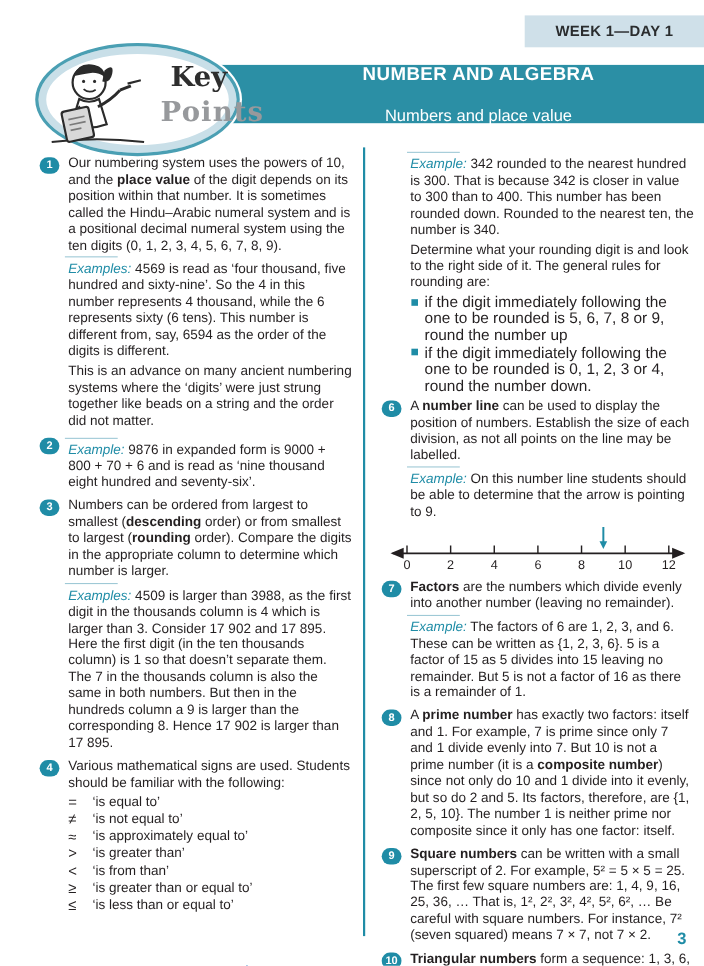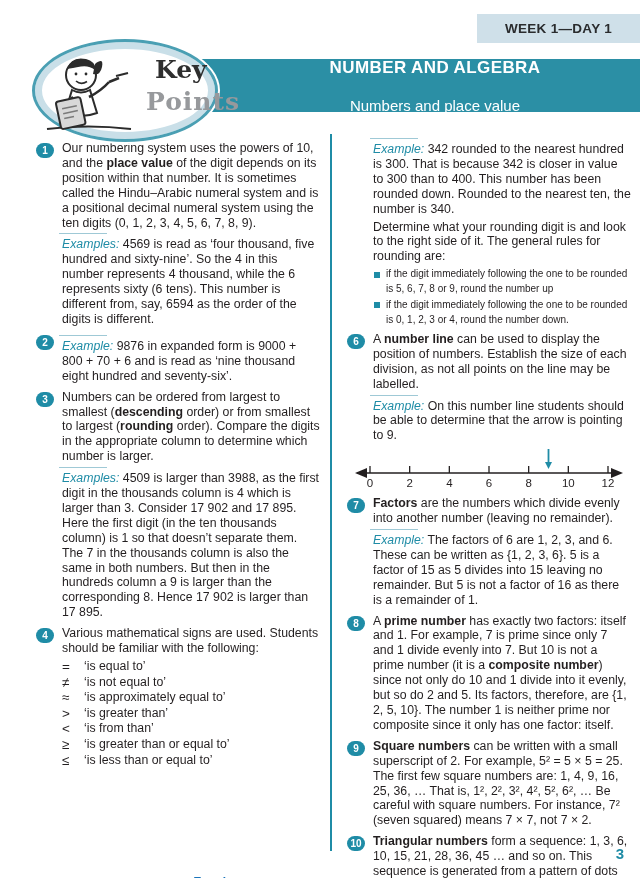--- a/index.html
+++ b/index.html
@@ -47,21 +47,21 @@
   .badge.hidden { visibility: hidden; }
   .point-body { flex: 1; min-width: 0; }
   .para { font-size: 12.3px; line-height: 14.9px; margin-bottom: 3px; }
   .b { font-weight: bold; }
   .example { margin: 1px 0 3px; }
   .example-rule { width: 48px; height: 1px; background: var(--rule); margin: 2px 0 3px -3px; }
   .example-label { color: var(--teal); font-style: italic; margin-top: 21px; }
   .signs { margin: 1px 0 2px; }
   .sign-row { display: flex; font-size: 12.3px; line-height: 15.6px; }
   .sign-symbol { flex: none; width: 22px; font-size: 13.5px; }
-  .bullet-row { display: flex; font-size: 10px; line-height: 14.9px; margin-bottom: 1px; }
+  .bullet-row { display: flex; font-size: 14px; line-height: 14.9px; margin-bottom: 1px; }
   .bullet-sq { flex: none; width: 6px; height: 6px; background: var(--teal); margin: 4.4px 6px 0 1px; }
   .numberline { margin: 3px 0 1px -20px; display: block; }
   .footer { position: absolute; left: 0; top: 875px; width: 100%; text-align: center; font-size: 10.5px; color: var(--gray); }
   .footer-brand { color: var(--brandblue); font-weight: bold; font-style: italic; font-size: 12px; letter-spacing: .3px; }
   .footer-series { margin-left: 4px; }
   .page-num { position: absolute; right: 16px; top: 845px; font-size: 15px; font-weight: bold; color: var(--teal); }
 </style>
 </head>
 <body>
 
@@ -98,20 +98,21 @@
 <div class="divider"></div>
 <div class="col" id="left-col">
     <div class="point">
       <span class="badge">1</span>
       <div class="point-body">
         <div class="para"><span class="">Our numbering system uses the powers of 10, and the </span><span class="b">place value</span><span class=""> of the digit depends on its position within that number. It is sometimes called the Hindu–Arabic numeral system and is a positional decimal numeral system using the ten digits (0, 1, 2, 3, 4, 5, 6, 7, 8, 9).</span></div>
         <div class="example">
           <div class="example-rule"></div>
           <div class="para"><span class="example-label">Examples:</span><span class=""> 4569 is read as ‘four thousand, five hundred and sixty-nine’. So the 4 in this number represents 4 thousand, while the 6 represents sixty (6 tens). This number is different from, say, 6594 as the order of the digits is different.</span></div>
         </div>
+        <div class="para"><span class="">This is an advance on many ancient numbering systems where the ‘digits’ were just strung together like beads on a string and the order did not matter.</span></div>
       </div>
     </div>
     <div class="point">
       <span class="badge">2</span>
       <div class="point-body">
         <div class="example">
           <div class="example-rule"></div>
           <div class="para"><span class="example-label">Example:</span><span class=""> 9876 in expanded form is 9000 + 800 + 70 + 6 and is read as ‘nine thousand eight hundred and seventy-six’.</span></div>
         </div>
       </div>

